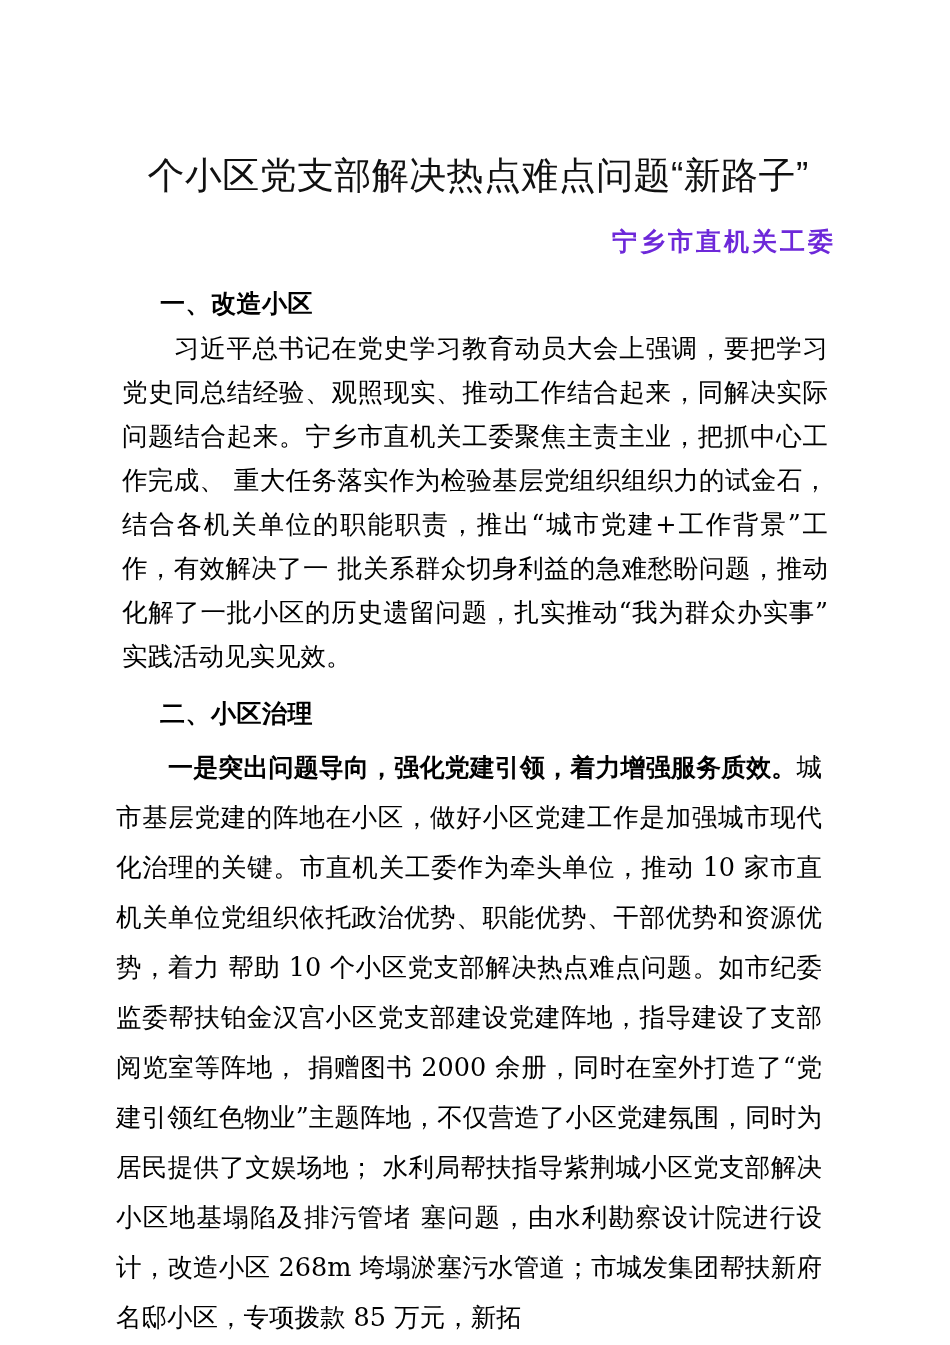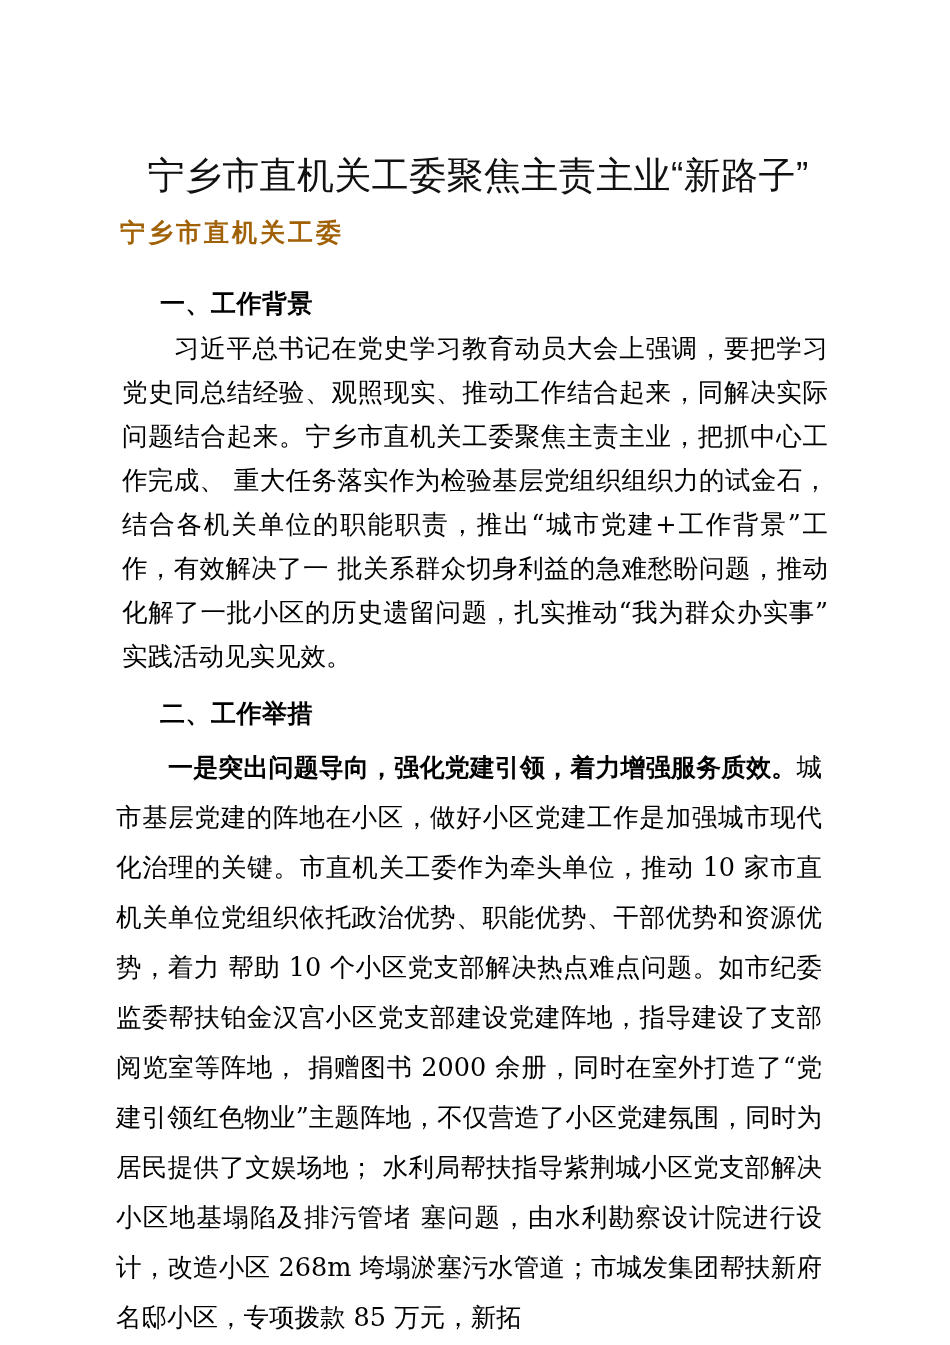--- a/index.html
+++ b/index.html
@@ -36,29 +36,29 @@
     text-align: center;
     white-space: nowrap;
     font-weight: 400;
     color: #111111;
   }
 
   
   .doc-subtitle {
     position: absolute;
     left: 120px;
-    top: 216px;
+    top: 225px;
     width: 716px;
-    text-align: left;
+    text-align: right;
     font-family: "DejaVu Serif", "Liberation Serif", serif;
     font-size: 25px;
     line-height: 34px;
     font-weight: 700;
     letter-spacing: 3px;
-    color: #a16207;
+    color: #6d28d9;
   }
 
   
   .content {
     position: absolute;
     left: 108px;
     top: 282px;
     width: 726px;
   }
 
@@ -114,31 +114,31 @@
   #heading-one  { margin-top: 0px; }
   #para-one     { margin-top: 2px; }
   #heading-two  { margin-top: 14px; }
   #para-two-block { margin-top: 0px; }
 </style>
 </head>
 <body>
 
 <div class="page">
 
-  <h1 class="doc-title">宁乡市直机关工委聚焦主责主业“新路子”</h1>
+  <h1 class="doc-title">个小区党支部解决热点难点问题“新路子”</h1>
 
   <div class="doc-subtitle">宁乡市直机关工委</div>
 
   <div class="content">
 
-    <h2 class="section-heading" id="heading-one">一、工作背景</h2>
+    <h2 class="section-heading" id="heading-one">一、改造小区</h2>
 
     <p class="body-para tight" id="para-one">习近平总书记在党史学习教育动员大会上强调，要把学习党史同总结经验、观照现实、推动工作结合起来，同解决实际问题结合起来。宁乡市直机关工委聚焦主责主业，把抓中心工作完成、 重大任务落实作为检验基层党组织组织力的试金石，结合各机关单位的职能职责，推出“城市党建+工作背景”工作，有效解决了一 批关系群众切身利益的急难愁盼问题，推动化解了一批小区的历史遗留问题，扎实推动“我为群众办实事”实践活动见实见效。</p>
 
-    <h2 class="section-heading" id="heading-two">二、工作举措</h2>
+    <h2 class="section-heading" id="heading-two">二、小区治理</h2>
 
     <div id="para-two-block">
       <p class="body-para loose">
           <span class="lead-wrap"><span class="lead-in">一是突出问题导向，强化党建引领，着力增强服务质效。</span><span>城市基层党建的阵地在小区，做好小区党建工作是加强城市现代化治理的关键。市直机关工委作为牵头单位，推动 10 家市直机关单位党组织依托政治优势、职能优势、干部优势和资源优势，着力 帮助 10 个小区党支部解决热点难点问题。如市纪委监委帮扶铂金汉宫小区党支部建设党建阵地，指导建设了支部阅览室等阵地， 捐赠图书 2000 余册，同时在室外打造了“党建引领红色物业”主题阵地，不仅营造了小区党建氛围，同时为居民提供了文娱场地； 水利局帮扶指导紫荆城小区党支部解决小区地基塌陷及排污管堵 塞问题，由水利勘察设计院进行设计，改造小区 268m 垮塌淤塞污水管道；市城发集团帮扶新府名邸小区，专项拨款 85 万元，新拓</span></span>
         </p>
     </div>
 
   </div>
 </div>
 

